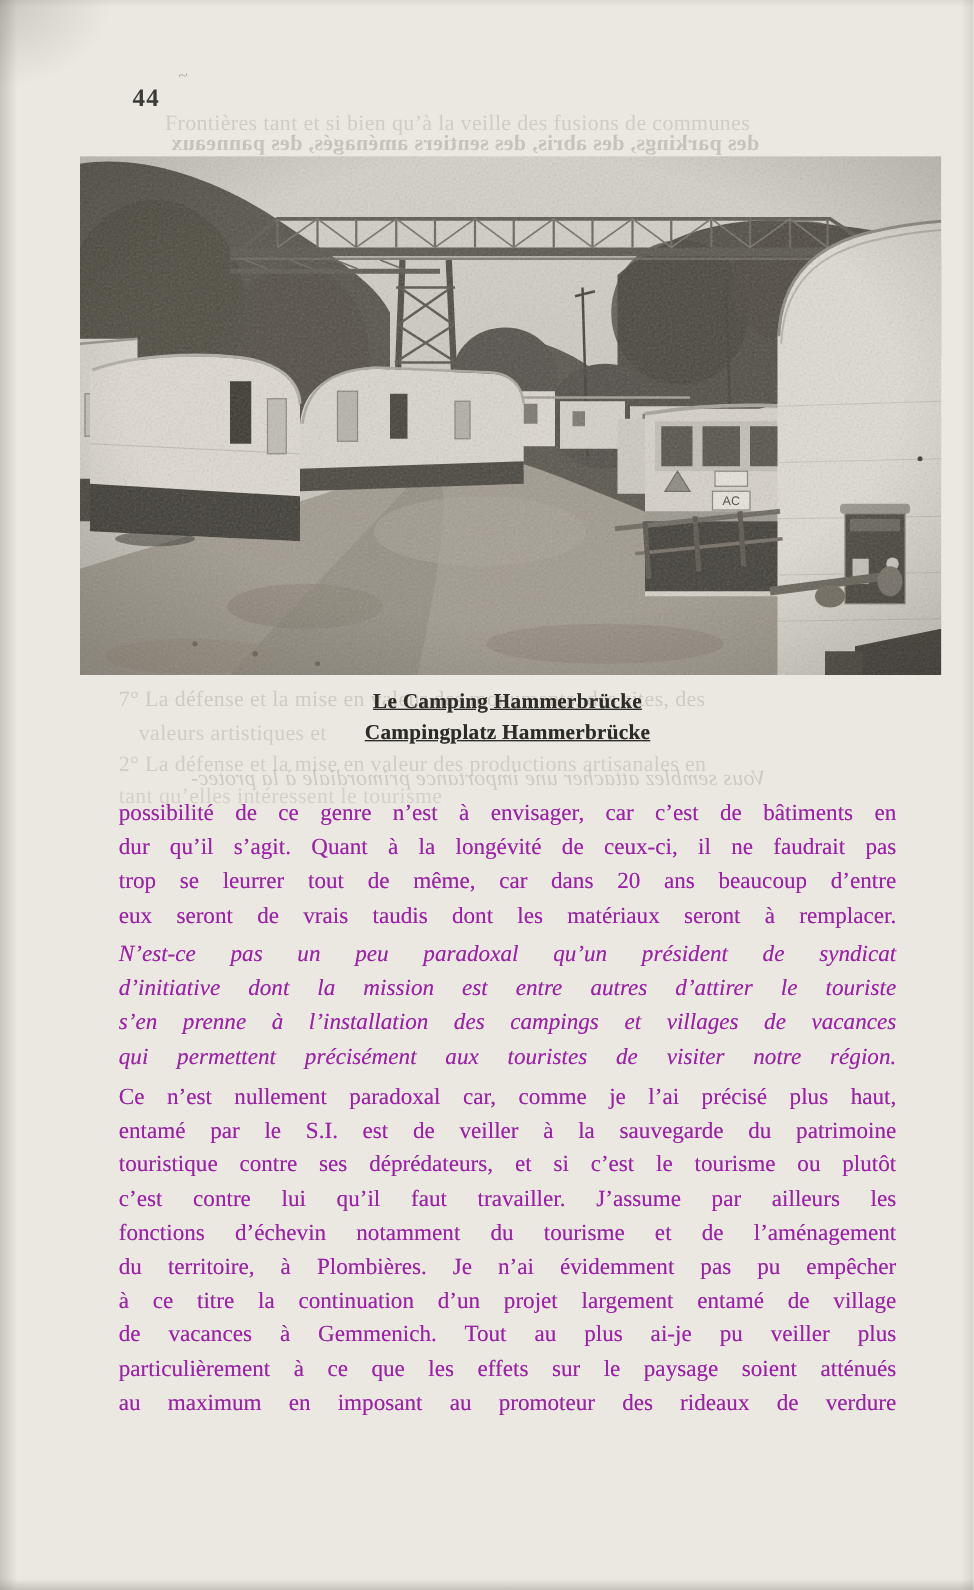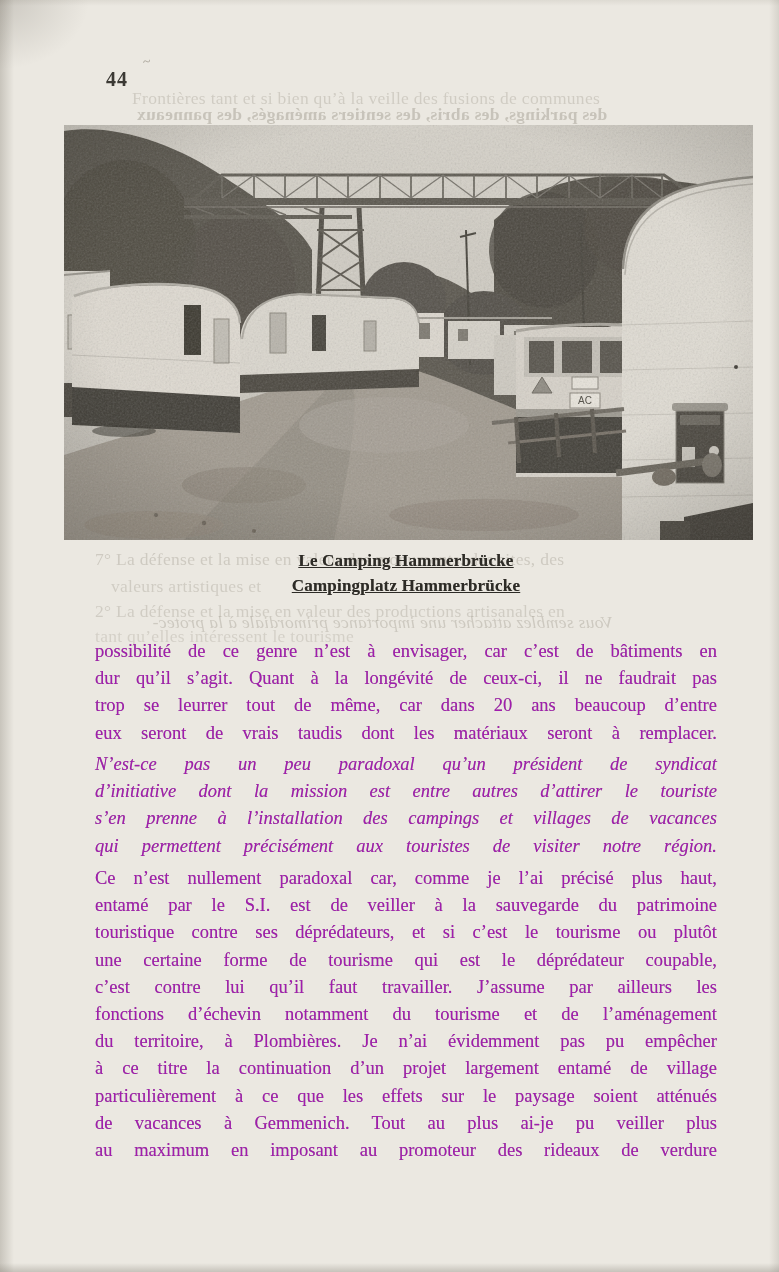--- a/index.html
+++ b/index.html
@@ -240,21 +240,20 @@
   <div class="bl">N’est-ce pas un peu paradoxal qu’un président de syndicat</div>
   <div class="bl">d’initiative dont la mission est entre autres d’attirer le touriste</div>
   <div class="bl">s’en prenne à l’installation des campings et villages de vacances</div>
   <div class="bl">qui permettent précisément aux touristes de visiter notre région.</div>
 </div>
 
 <div class="para p3">
   <div class="bl">Ce n’est nullement paradoxal car, comme je l’ai précisé plus haut,</div>
   <div class="bl">entamé par le S.I. est de veiller à la sauvegarde du patrimoine</div>
   <div class="bl">touristique contre ses déprédateurs, et si c’est le tourisme ou plutôt</div>
-  <div class="bl">une certaine forme de tourisme qui est le déprédateur coupable,</div>
   <div class="bl">c’est contre lui qu’il faut travailler. J’assume par ailleurs les</div>
   <div class="bl">fonctions d’échevin notamment du tourisme et de l’aménagement</div>
   <div class="bl">du territoire, à Plombières. Je n’ai évidemment pas pu empêcher</div>
   <div class="bl">à ce titre la continuation d’un projet largement entamé de village</div>
+  <div class="bl">de vacances à Gemmenich. Tout au plus ai-je pu veiller plus</div>
   <div class="bl">particulièrement à ce que les effets sur le paysage soient atténués</div>
-  <div class="bl">de vacances à Gemmenich. Tout au plus ai-je pu veiller plus</div>
   <div class="bl">au maximum en imposant au promoteur des rideaux de verdure</div>
 </div>
 
 </body></html>

